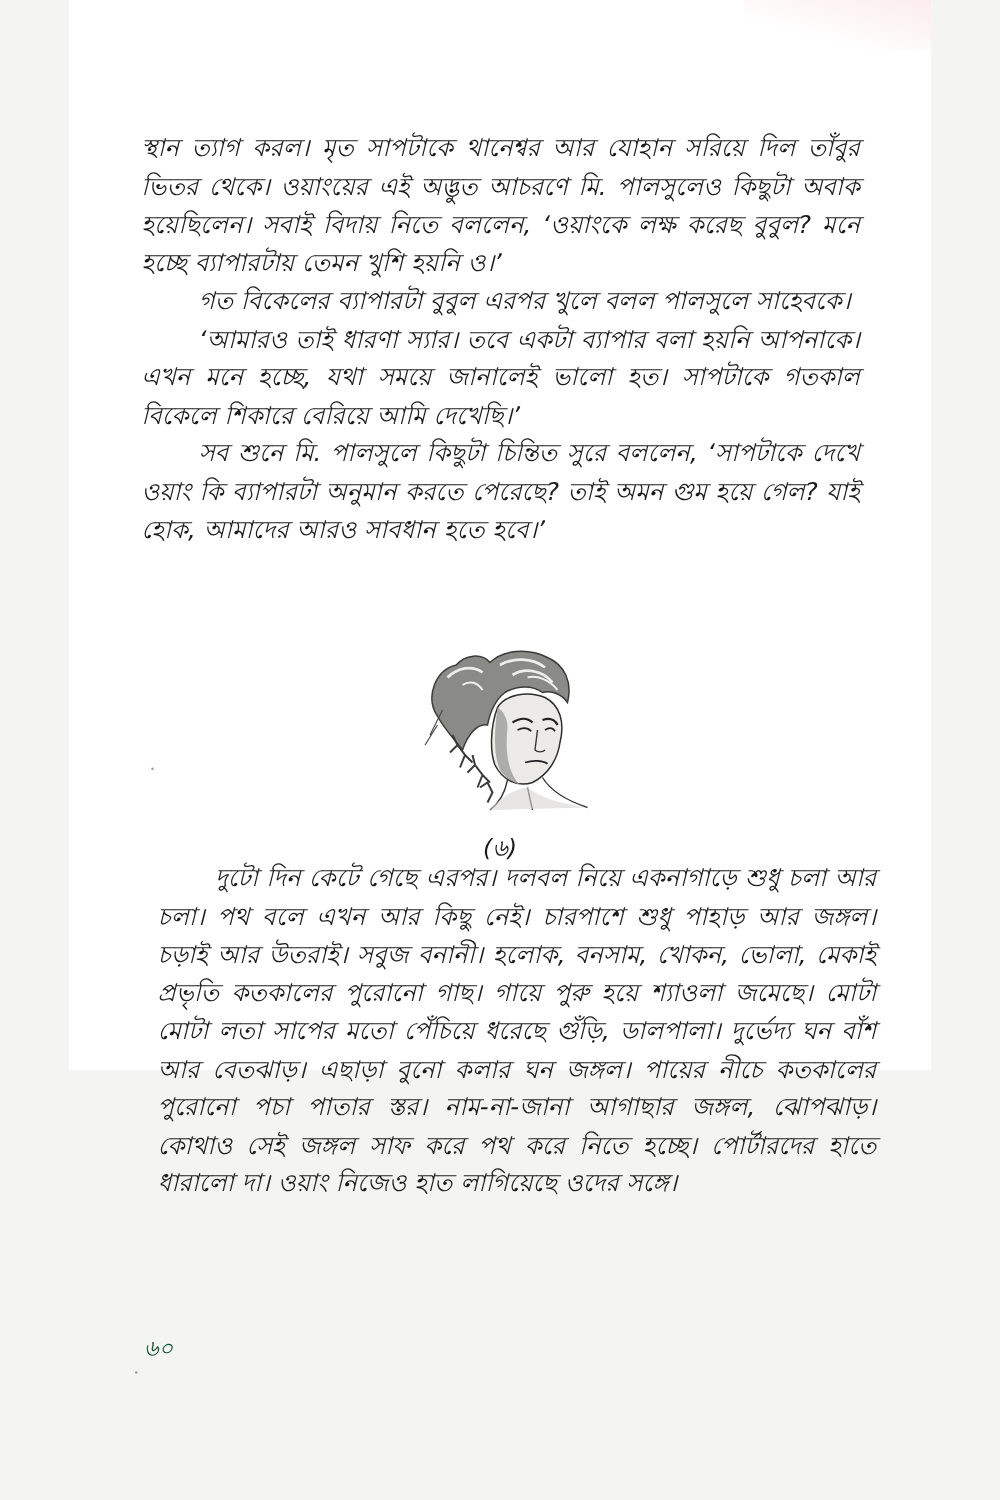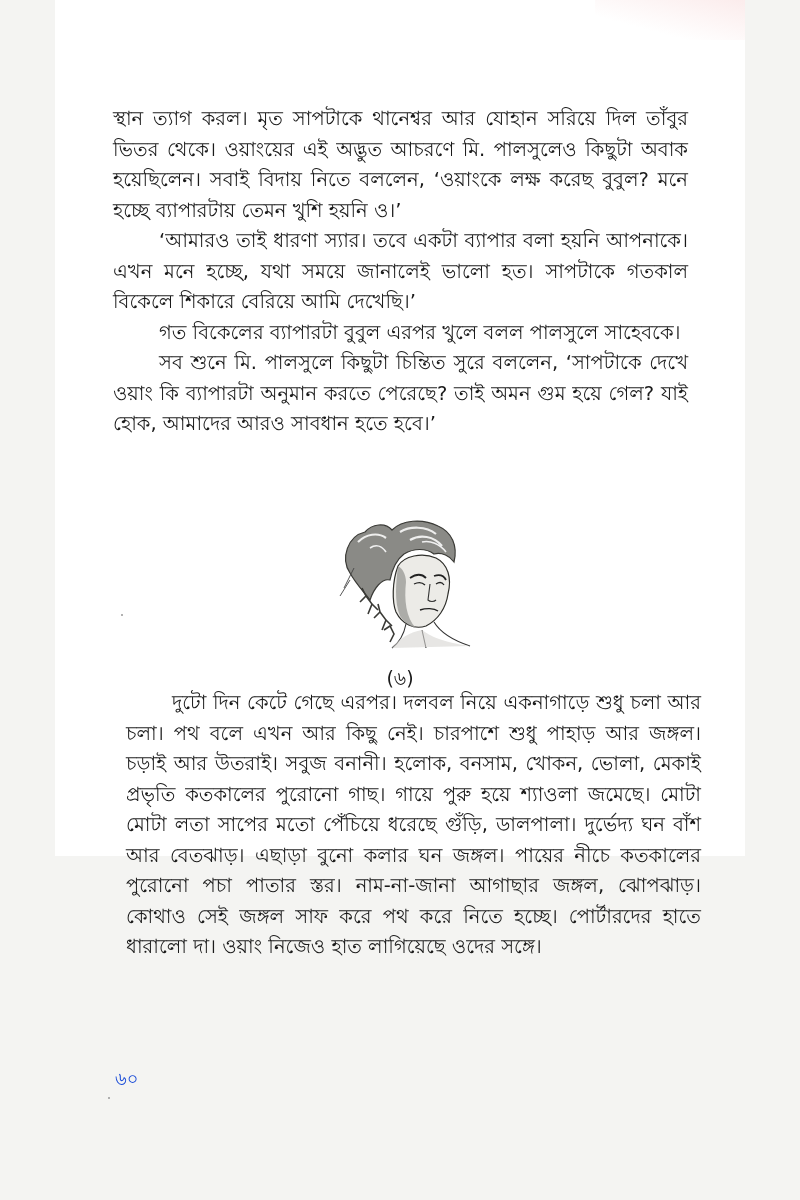--- a/index.html
+++ b/index.html
@@ -10,20 +10,21 @@
       background: #f4f4f2;
       overflow: hidden;
     }
     .page {
       position: absolute;
       left: 55px;
       top: 0;
       width: 690px;
       height: 856px;
       background: #ffffff;
+      font-style: italic;
     }
     .page-tint {
       position: absolute;
       right: 0;
       top: 0;
       width: 150px;
       height: 40px;
       background: linear-gradient(to bottom left, #fbecec 0%, rgba(255,255,255,0) 70%);
     }
     .text-block {
@@ -61,40 +62,40 @@
       font-family: "DejaVu Sans", sans-serif;
       font-size: 19px;
       color: #1a1a1a;
     }
     .page-number {
       position: absolute;
       left: 60px;
       top: 1065px;
       font-family: "DejaVu Sans", sans-serif;
       font-size: 18px;
-      color: #1d4ed8;
+      color: #14532d;
     }
     .speck {
       position: absolute;
       width: 2px;
       height: 2px;
       border-radius: 1px;
       background: #999;
     }
   </style>
 </head>
 <body>
 
 <div class="page">
   <div class="page-tint"></div>
 
   <div class="text-block block-1">
     <p>স্থান ত্যাগ করল। মৃত সাপটাকে থানেশ্বর আর যোহান সরিয়ে দিল তাঁবুর ভিতর থেকে। ওয়াংয়ের এই অদ্ভুত আচরণে মি. পালসুলেও কিছুটা অবাক হয়েছিলেন। সবাই বিদায় নিতে বললেন, ‘ওয়াংকে লক্ষ করেছ বুবুল? মনে হচ্ছে ব্যাপারটায় তেমন খুশি হয়নি ও।’</p>
+    <p class="indent">গত বিকেলের ব্যাপারটা বুবুল এরপর খুলে বলল পালসুলে সাহেবকে।</p>
     <p class="indent">‘আমারও তাই ধারণা স্যার। তবে একটা ব্যাপার বলা হয়নি আপনাকে। এখন মনে হচ্ছে, যথা সময়ে জানালেই ভালো হত। সাপটাকে গতকাল বিকেলে শিকারে বেরিয়ে আমি দেখেছি।’</p>
-    <p class="indent">গত বিকেলের ব্যাপারটা বুবুল এরপর খুলে বলল পালসুলে সাহেবকে।</p>
     <p class="indent">সব শুনে মি. পালসুলে কিছুটা চিন্তিত সুরে বললেন, ‘সাপটাকে দেখে ওয়াং কি ব্যাপারটা অনুমান করতে পেরেছে? তাই অমন গুম হয়ে গেল? যাই হোক, আমাদের আরও সাবধান হতে হবে।’</p>
   </div>
 
   <div class="illustration">
     <svg width="150" height="132" viewBox="0 0 150 132" xmlns="http://www.w3.org/2000/svg">
 
       <path d="M20 55 C10 40 18 18 35 14 C42 6 55 4 62 12 C72 2 92 0 108 8 C122 14 128 28 124 44 C120 38 112 34 104 36 C96 30 84 30 74 36 C66 42 62 52 60 62 C52 60 44 70 40 82 C34 74 26 66 20 55 Z" fill="#8a8a86" stroke="#3a3a36" stroke-width="1.2"></path>
       <path d="M28 24 C36 16 48 14 56 20 M70 14 C80 8 96 8 106 16 M80 22 C90 16 104 18 112 28" fill="none" stroke="#ffffff" stroke-width="2.2" opacity="0.85"></path>
       <path d="M40 30 C46 26 52 28 56 34 M92 24 C100 22 110 26 116 34" fill="none" stroke="#f0f0f0" stroke-width="1.6"></path>
 

